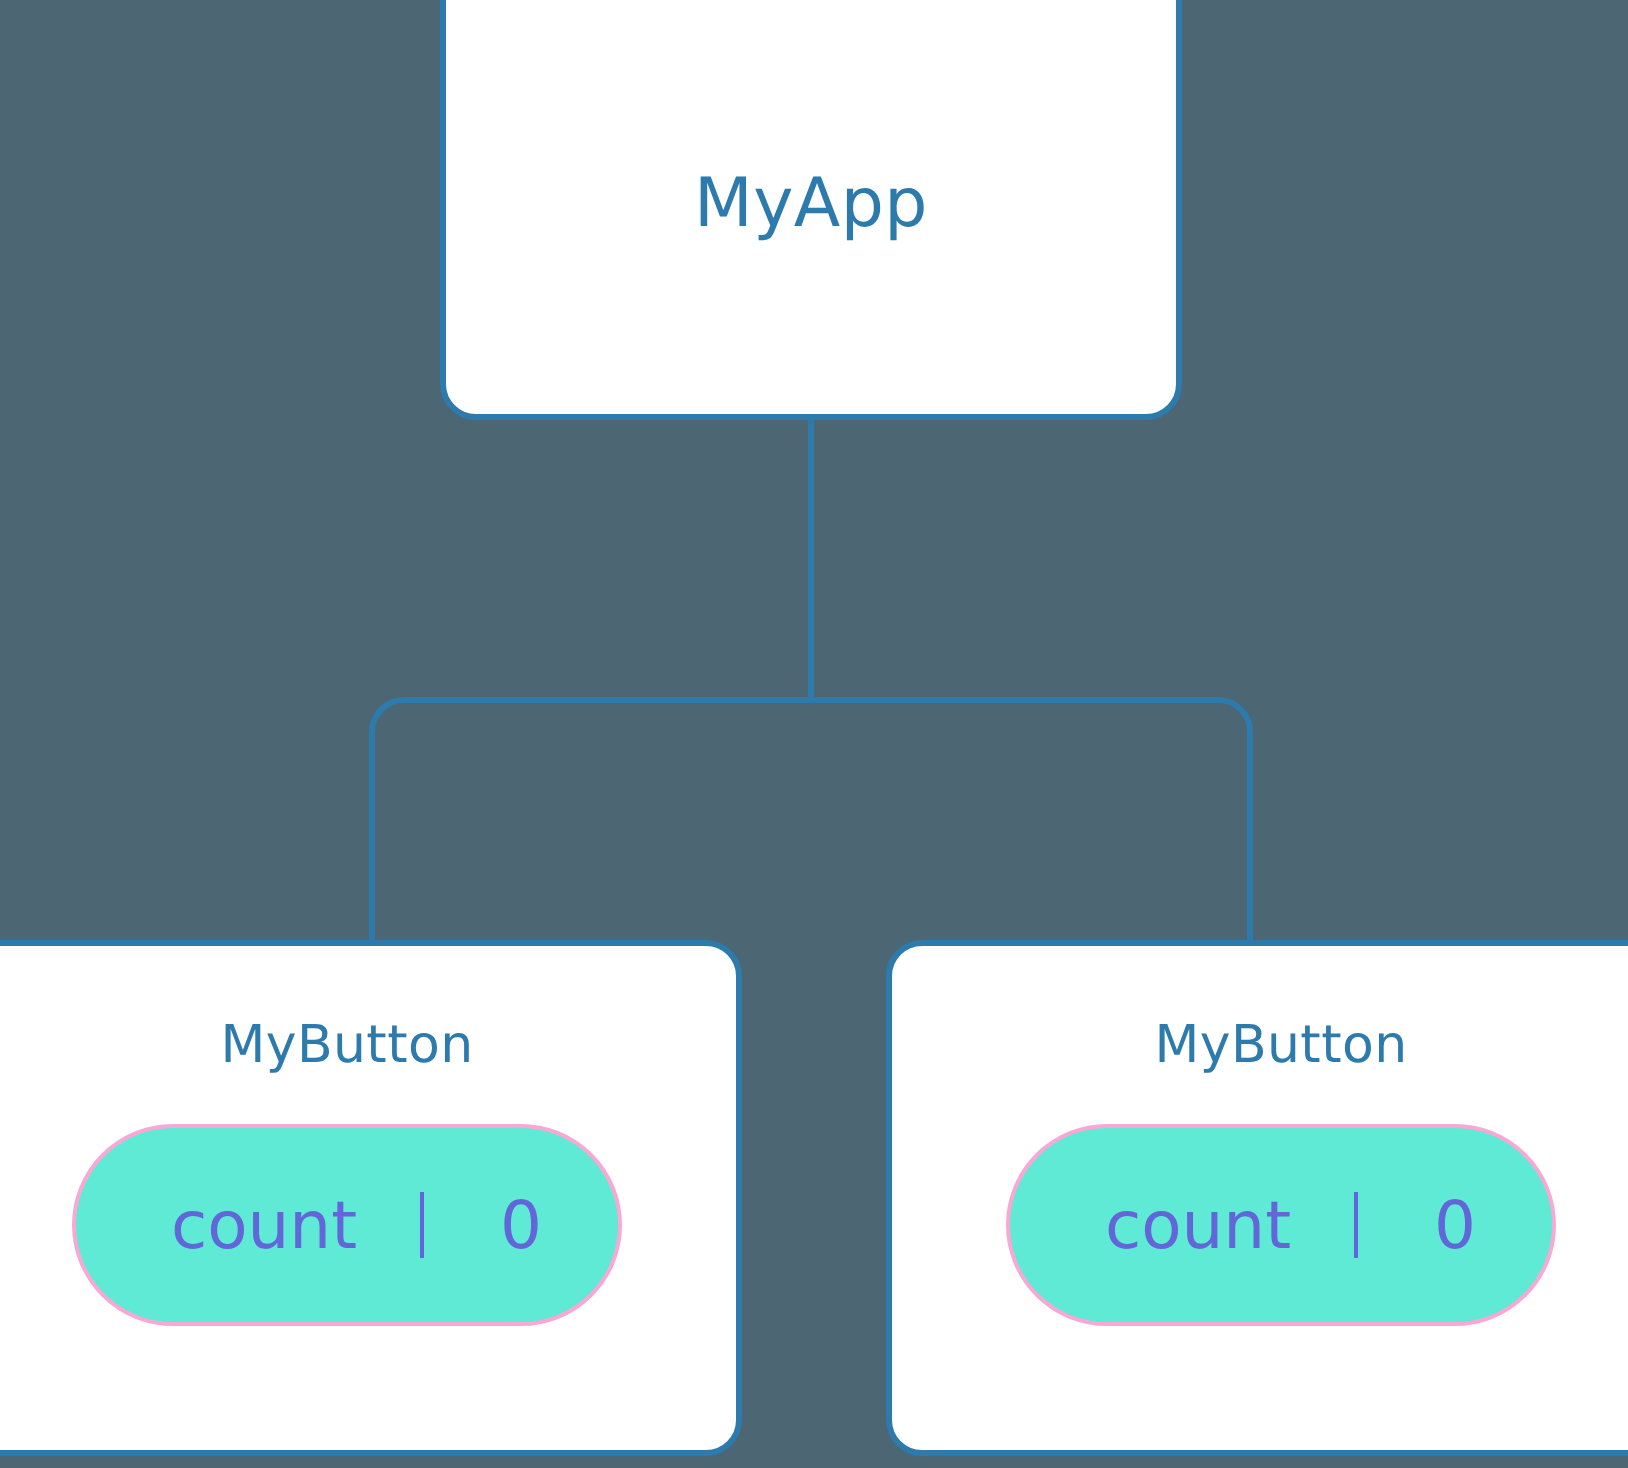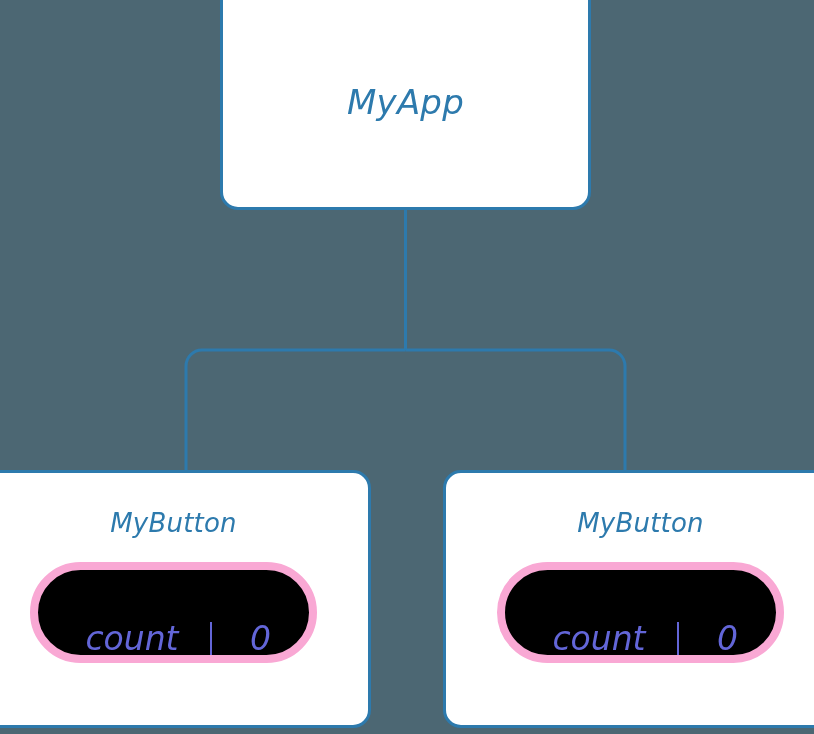--- a/index.html
+++ b/index.html
@@ -15,21 +15,20 @@
     overflow: hidden;
     position: relative;
   }
 
   #canvas {
     position: absolute;
     left: 0;
     top: 0;
     width: 814px;
     height: 734px;
-    font-style: italic;
   }
 
   
   #connectors {
     position: absolute;
     left: 0;
     top: 0;
     width: 814px;
     height: 734px;
     z-index: 1;
@@ -83,28 +82,28 @@
 
   .node-root .node-title {
     font-size: 34px;
     margin-top: 34px;
   }
 
   
   .state-pill {
     margin-top: 24px;
     display: flex;
-    align-items: flex-end;
+    align-items: center;
     box-sizing: border-box;
-    border: 8px solid #f9a8d4;
+    border: 2px solid #f9a8d4;
     border-radius: 999px;
     height: 101px;
     min-width: 267px;
     overflow: hidden;
-    background: #000000;
+    background: #5eead4;
   }
 
   .state-key,
   .state-value {
     display: flex;
     align-items: center;
     justify-content: center;
     color: #6366d8;
     font-size: 33px;
     line-height: 1;

